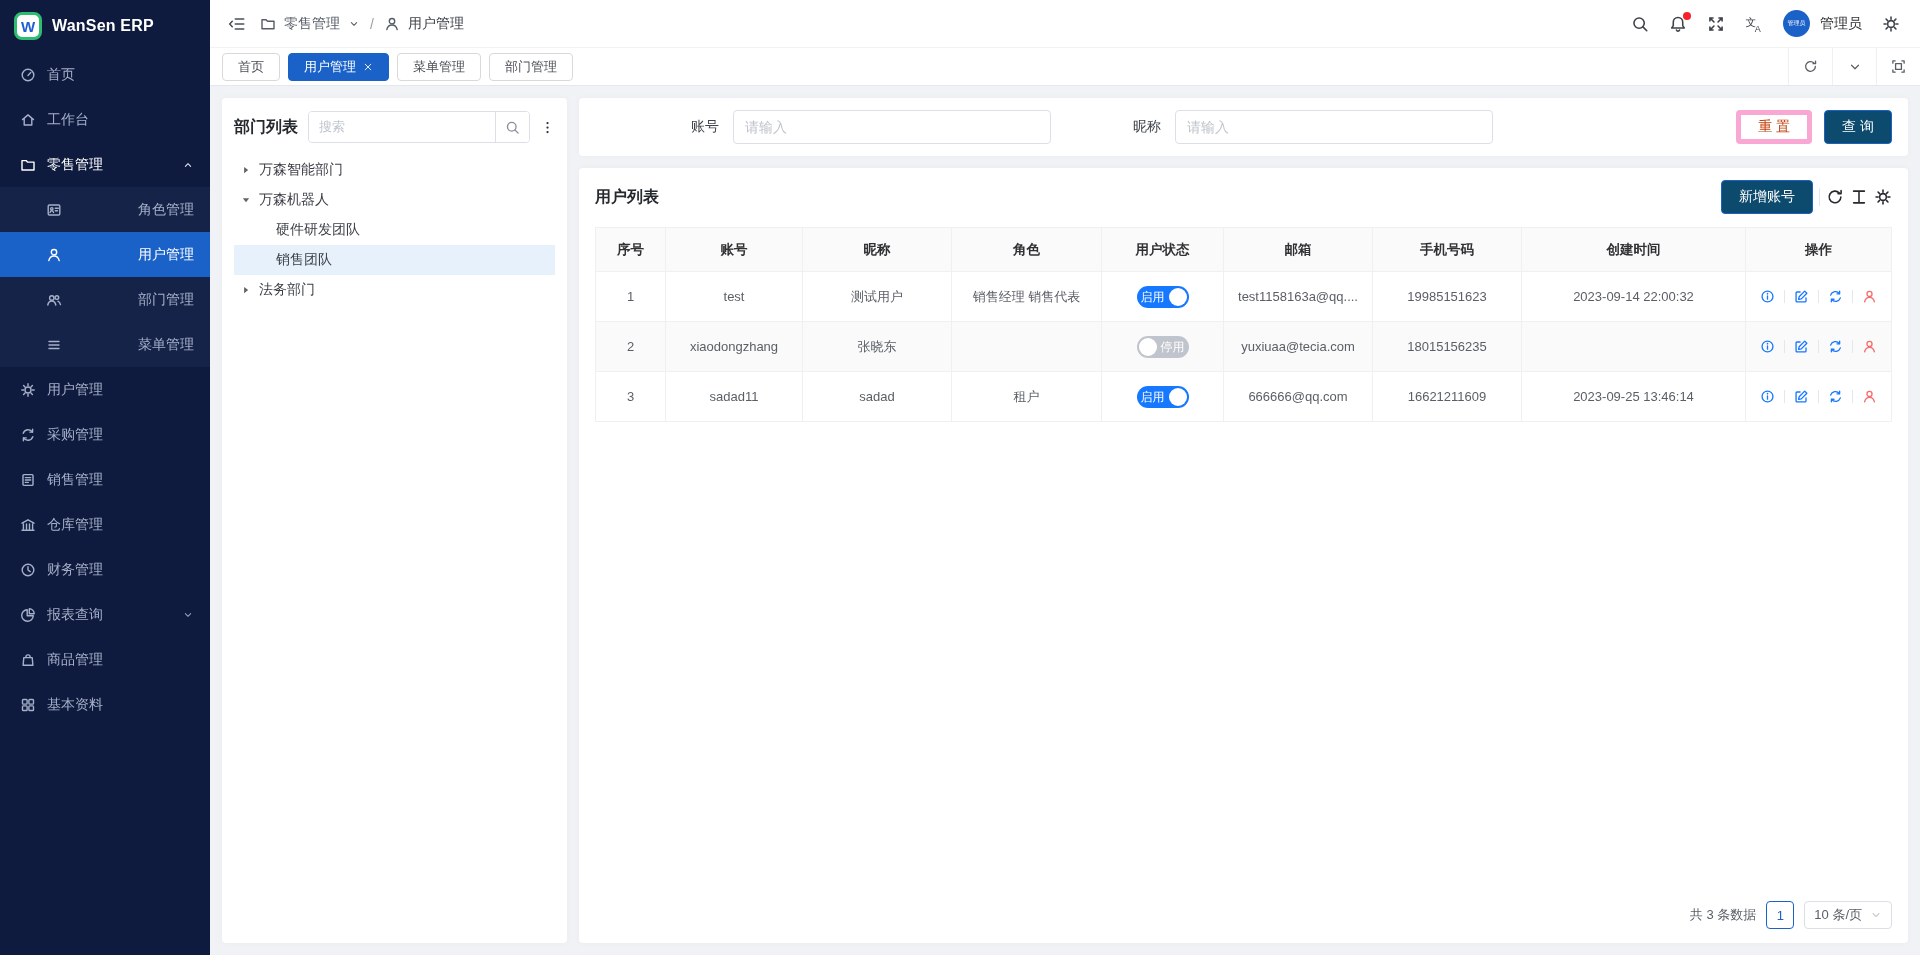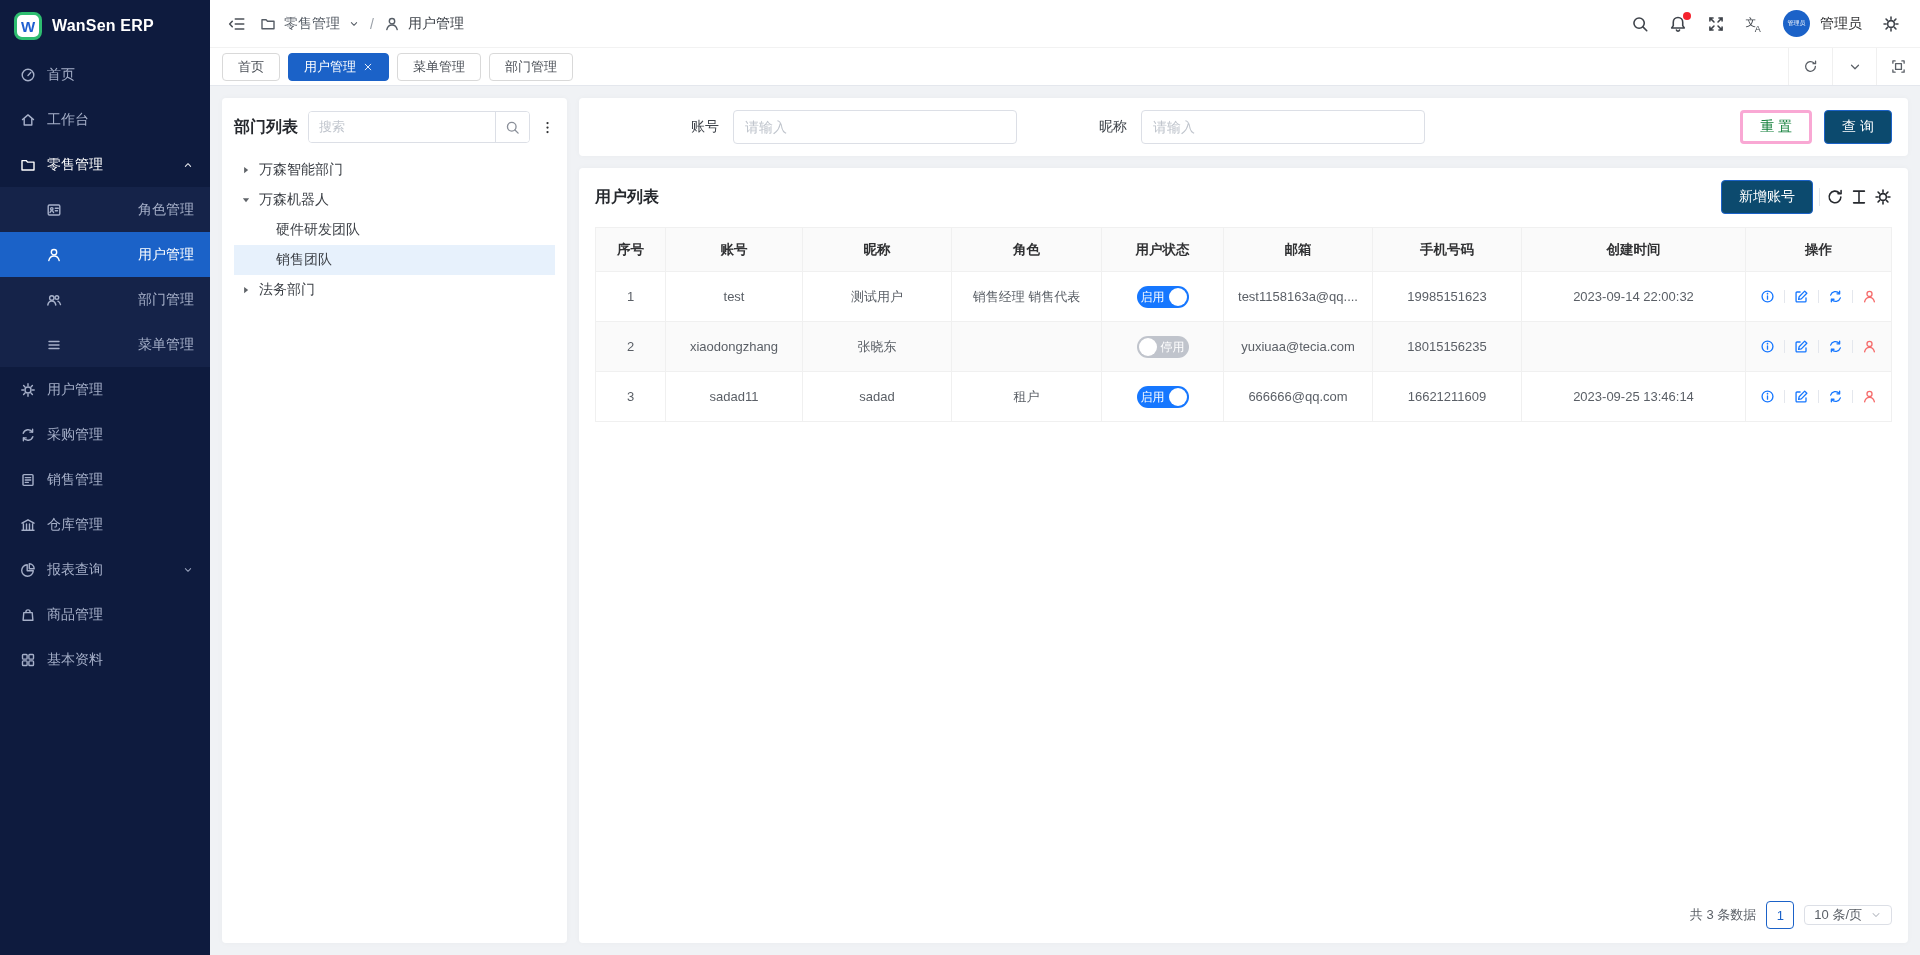--- a/index.html
+++ b/index.html
@@ -64,25 +64,25 @@
   .tree-row.selected { background:#e7f1fc; }
 
   
   .right-col { flex:1; min-width:0; display:flex; flex-direction:column; gap:12px; }
 
   .filter-card { background:#fff; border-radius:4px; height:58px; flex-shrink:0; display:flex; align-items:center; padding:0 16px; box-shadow:0 0 6px rgba(0,0,0,.03); }
   .filter-item { display:flex; align-items:center; gap:14px; }
   .filter-item.first { margin-left:96px; }
   .filter-item.second { margin-left:82px; }
   .filter-label { color:#3f444b; white-space:nowrap; }
-  .filter-input { width:284px; height:34px; border:1px solid #dcdfe6; border-radius:4px; padding:0 11px; font-size:14px; outline:none; color:#303133; }
+  .filter-input { width:318px; height:34px; border:1px solid #dcdfe6; border-radius:4px; padding:0 11px; font-size:14px; outline:none; color:#303133; }
   .filter-input::placeholder { color:#bfc4cc; }
   .filter-btns { margin-left:auto; display:flex; gap:12px; }
   .btn { height:34px; padding:0 17px; border-radius:4px; font-size:14px; cursor:pointer; font-family:inherit; }
-  .btn-plain { background:#fff; border:3px solid #f9a8d4; color:#15803d; }
+  .btn-plain { background:#fff; border:5px solid #f9a8d4; color:#c2410c; }
   .btn-primary { background:#0c4a6e; border:1px solid #1b62c8; color:#fff; }
 
   .table-card { flex:1; min-height:0; background:#fff; border-radius:4px; padding:12px 16px 14px; display:flex; flex-direction:column; box-shadow:0 0 6px rgba(0,0,0,.03); }
   .table-head { display:flex; align-items:center; margin-bottom:13px; flex-shrink:0; }
   .table-title { font-size:16px; font-weight:bold; color:#26292e; }
   .table-actions { margin-left:auto; display:flex; align-items:center; gap:6px; color:#26292e; }
   .divider-v { width:1px; height:18px; background:#e4e7ed; }
   .tool-icon { cursor:pointer; color:#26292e; }
 
   table { width:100%; border-collapse:collapse; table-layout:fixed; font-size:13px; color:#5a5f66; }
@@ -98,21 +98,21 @@
   .on .knob { right:2px; } .off .knob { left:2px; }
 
   .act-cell { }
   .act { display:flex; align-items:center; justify-content:center; gap:9px; }
   .act .sep { width:1px; height:13px; background:#e4e7ed; }
   .act-blue { color:#1677ff; cursor:pointer; }
   .act-red { color:#f56c6c; cursor:pointer; }
 
   .pagination { margin-top:auto; display:flex; align-items:center; justify-content:flex-end; gap:10px; padding-top:12px; font-size:13px; color:#5a5f66; flex-shrink:0; }
   .page-num { min-width:28px; height:28px; border:1px solid #1b62c8; color:#1b62c8; border-radius:4px; background:#fff; display:flex; align-items:center; justify-content:center; cursor:pointer; }
-  .page-size { height:20px; border:1px solid #dcdfe6; border-radius:4px; background:#fff; display:flex; align-items:center; gap:8px; padding:0 9px; color:#5a5f66; cursor:pointer; }
+  .page-size { height:28px; border:1px solid #dcdfe6; border-radius:4px; background:#fff; display:flex; align-items:center; gap:8px; padding:0 9px; color:#5a5f66; cursor:pointer; }
   .page-size .chev-sm { color:#b6bac2; }
 </style>
 </head>
 <body>
 
 <aside class="sidebar">
   <div class="logo-row">
     <div class="logo-badge">W</div>
     <div class="app-name">WanSen ERP</div>
   </div>
@@ -201,20 +201,27 @@
       <span class="mi-label">销售管理</span>
     </div>
 
     <div class="menu-item">
       <svg class="ic s16" viewBox="0 0 16 16">
           <path d="M2 6.2L8 2.8l6 3.4M3.4 6.9v5.2M6.5 6.9v5.2M9.5 6.9v5.2M12.6 6.9v5.2M2 13.2h12"></path>
         </svg>
       <span class="mi-label">仓库管理</span>
     </div>
 
+    <div class="menu-item">
+      <svg class="ic s16" viewBox="0 0 16 16">
+          <circle cx="8" cy="8" r="5.8"></circle>
+          <path d="M8 4.8V8l2.2 1.6"></path>
+        </svg>
+      <span class="mi-label">财务管理</span>
+    </div>
 
     <div class="menu-item">
       <svg class="ic s16" viewBox="0 0 16 16">
           <path d="M7.2 2.7a5.8 5.8 0 1 0 6.1 6.1H7.2z"></path>
           <path d="M9.3 1.8a5.1 5.1 0 0 1 4.9 4.9H9.3z"></path>
         </svg>
       <span class="mi-label">报表查询</span>
       <svg class="ic s12 chev" viewBox="0 0 16 16">
           <path d="M4.5 6.2L8 9.7l3.5-3.5"></path>
         </svg>

